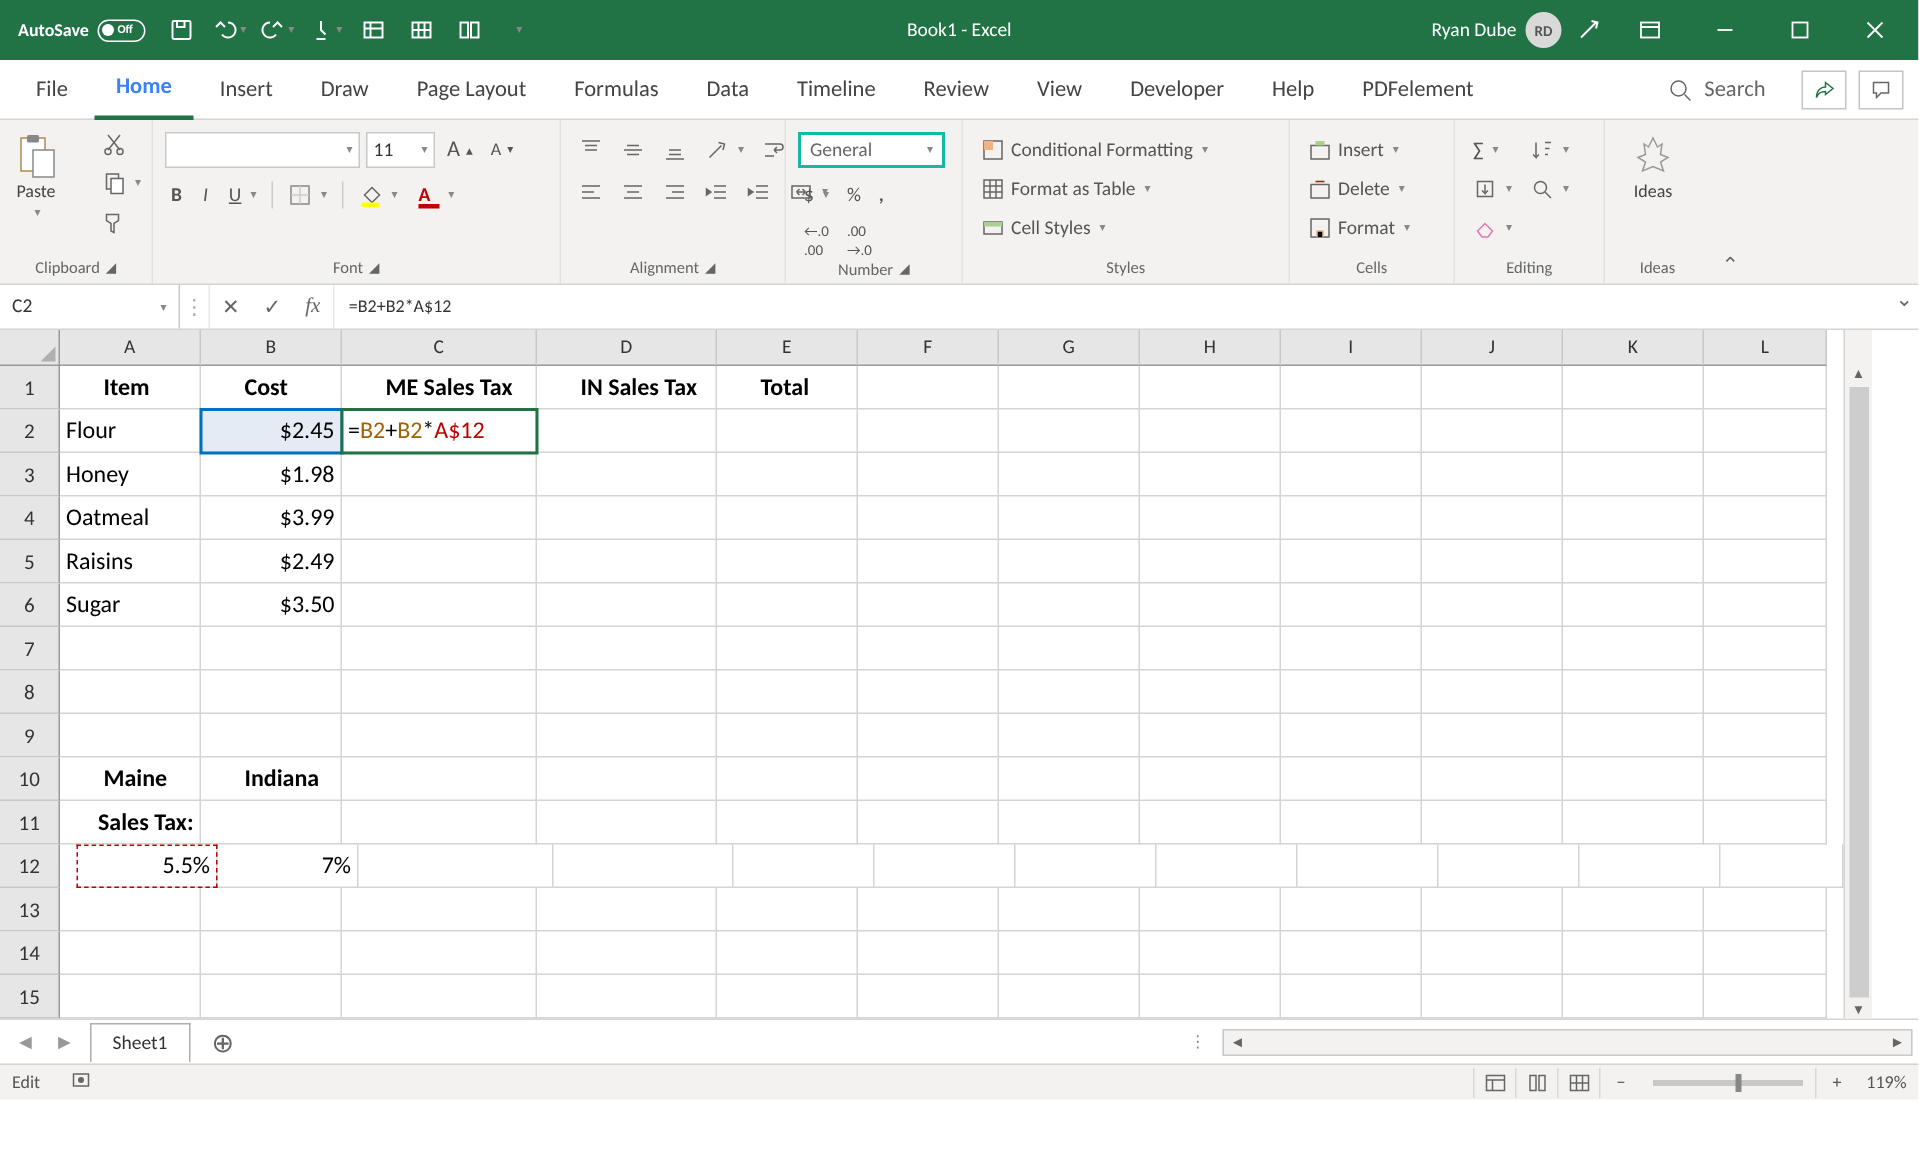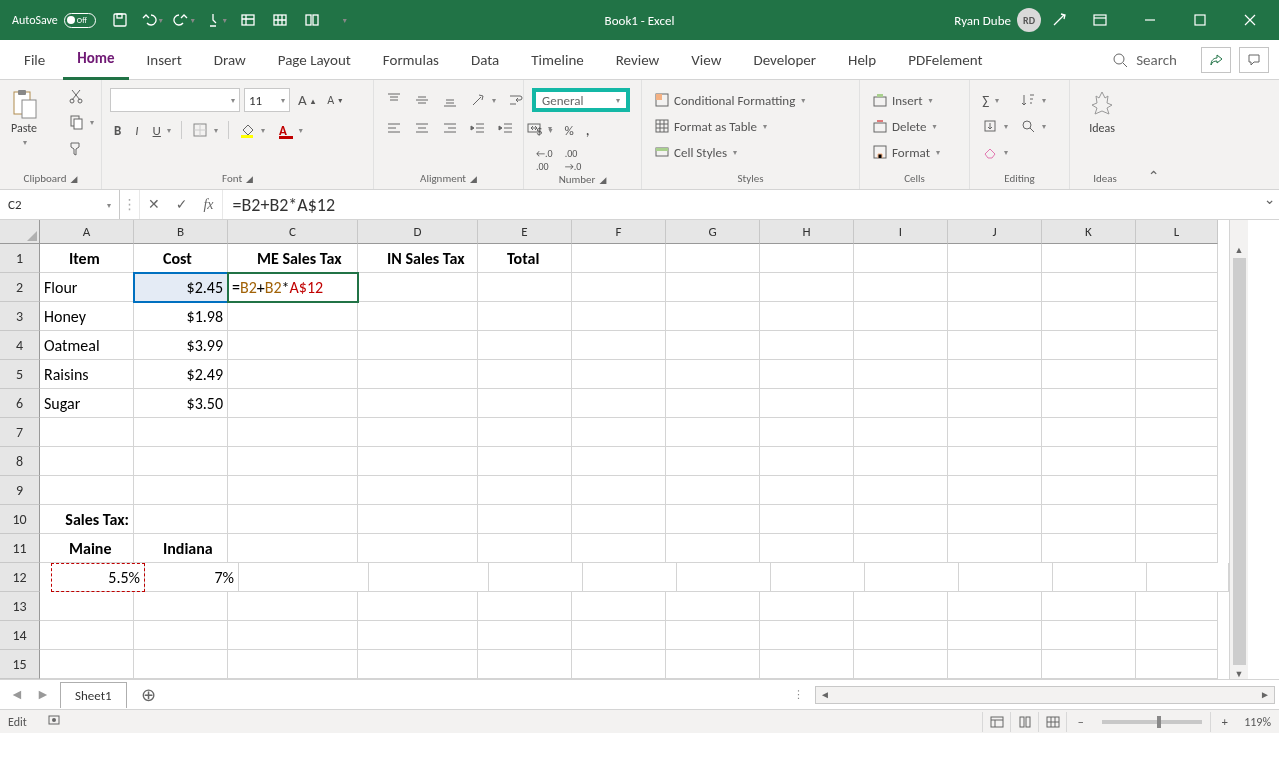--- a/index.html
+++ b/index.html
@@ -3,62 +3,62 @@
 <meta charset="utf-8">
 <style>
   * { box-sizing: border-box; margin: 0; padding: 0; font-family: "Segoe UI", Calibri, sans-serif; }
   body { width: 1279px; height: 784px; background: #fff; overflow: hidden; font-size: 14px; color: #333; }
 
   
   .titlebar { background: #217346; height: 40px; display: flex; align-items: center; color: #fff; padding: 0 6px; position: relative; }
   .titlebar .left, .titlebar .right { display: flex; align-items: center; gap: 4px; }
   .titlebar .center { position: absolute; left: 50%; transform: translateX(-50%); font-size: 13px; }
   .titlebar .right { margin-left: auto; }
-  .autosave { display: flex; align-items: flex-start; gap: 6px; font-size: 12px; padding: 0 6px; }
+  .autosave { display: flex; align-items: flex-end; gap: 6px; font-size: 12px; padding: 0 6px; font-weight: bold; }
   .toggle { width: 32px; height: 15px; border: 1px solid #fff; border-radius: 8px; display: inline-flex; align-items: center; padding: 0 2px; font-size: 8px; gap: 2px; }
   .toggle .knob { width: 8px; height: 8px; border-radius: 50%; background: #fff; }
   .qat-btn { width: 28px; height: 28px; display: flex; align-items: center; justify-content: center; color: #fff; }
   .qat-btn svg { width: 16px; height: 16px; stroke: #fff; fill: none; stroke-width: 1.3; }
   .user { display: flex; align-items: center; gap: 6px; font-size: 13px; }
   .avatar { width: 24px; height: 24px; border-radius: 50%; background: #d9d9d9; color: #555; display: flex; align-items: center; justify-content: center; font-size: 10px; font-weight: 600; }
   .winbtn { width: 46px; height: 32px; display: flex; align-items: center; justify-content: center; }
   .winbtn svg { stroke: #fff; fill: none; stroke-width: 1.2; }
 
   
   .ribbon-tabs { height: 40px; display: flex; align-items: center; border-bottom: 1px solid #d4d4d4; padding: 0 10px; gap: 4px; color: #444; }
   .rtab { padding: 0 14px; height: 40px; display: flex; align-items: center; font-size: 15px; cursor: pointer; }
-  .rtab.active { border-bottom: 3px solid #217346; color: #701a75; font-weight: 600; }
+  .rtab.active { border-bottom: 3px solid #217346; color: #3b82f6; font-weight: 600; }
   .search { margin-left: auto; display: flex; align-items: center; gap: 8px; color: #666; font-size: 15px; }
   .top-right { display: flex; gap: 8px; margin-left: 20px; }
   .top-right .mini { width: 30px; height: 26px; border: 1px solid #c4c4c4; display: flex; align-items: center; justify-content: center; }
 
   
   .ribbon { height: 110px; border-bottom: 1px solid #d4d4d4; display: flex; background: #f3f2f1; }
   .rgroup { border-right: 1px solid #e1e1e1; padding: 4px 8px 2px 8px; display: flex; flex-direction: column; }
   .rgroup .content { flex: 1; display: flex; align-items: flex-start; gap: 24px; }
   .rgroup .label { height: 18px; text-align: center; font-size: 11px; color: #666; display: flex; align-items: center; justify-content: center; gap: 4px; }
   .rgroup .label .dlg { font-size: 9px; }
   .bigbtn { display: flex; flex-direction: column; align-items: center; gap: 2px; width: 48px; padding-top: 4px; }
   .bigbtn .ic { width: 32px; height: 32px; }
   .bigbtn .lbl { font-size: 12px; text-align: center; line-height: 1.1; color: #444; }
   .col { display: flex; flex-direction: column; gap: 2px; }
   .smallbtn { height: 24px; display: flex; align-items: center; gap: 4px; font-size: 13px; color: #555; padding: 0 4px; }
   .smallbtn .ic { width: 16px; height: 16px; display: inline-flex; align-items: center; justify-content: center; }
   .fontsel { width: 130px; height: 24px; border: 1px solid #c8c8c8; background: #fff; display: flex; align-items: center; padding: 0 4px; font-size: 13px; color: #888; }
   .fontsize { width: 46px; height: 24px; border: 1px solid #c8c8c8; background: #fff; display: flex; align-items: center; padding: 0 4px; font-size: 13px; justify-content: space-between; }
-  .numfmt { width: 98px; height: 24px; border: 4px solid #14b8a6; background: #fff; display: flex; align-items: center; padding: 0 6px; font-size: 13px; color: #666; justify-content: space-between; }
+  .numfmt { width: 98px; height: 24px; border: 2px solid #14b8a6; background: #fff; display: flex; align-items: center; padding: 0 6px; font-size: 13px; color: #666; justify-content: space-between; }
   .caret { font-size: 8px; color: #888; margin-left: 2px; }
 
   
   .fbar { height: 30px; border-bottom: 1px solid #d4d4d4; display: flex; align-items: stretch; }
   .namebox { width: 120px; border-right: 1px solid #c8c8c8; display: flex; align-items: center; padding: 0 8px; font-size: 13px; justify-content: space-between; }
   .fb-btns { display: flex; align-items: center; padding: 0 8px; gap: 16px; border-right: 1px solid #e8e8e8; }
   .fb-btns span { font-size: 14px; color: #666; }
   .fx { font-style: italic; font-family: serif; }
-  .formula-in { flex: 1; display: flex; align-items: center; padding: 0 10px; font-size: 18px; }
+  .formula-in { flex: 1; display: flex; align-items: center; padding: 0 10px; font-size: 12px; }
   .corner { width: 40px; height: 24px; background: #e6e6e6; border-right: 1px solid #999; border-bottom: 1px solid #999; position: relative; }
   .corner::after { content: ""; position: absolute; right: 2px; bottom: 2px; width: 0; height: 0; border-left: 10px solid transparent; border-bottom: 10px solid #b0b0b0; }
   .colheads { display: flex; }
   .ch { height: 24px; background: #e6e6e6; border-right: 1px solid #c8c8c8; border-bottom: 1px solid #999; display: flex; align-items: center; justify-content: center; font-size: 13px; color: #333; }
   .rowheads { display: flex; flex-direction: column; }
   .rh { width: 40px; height: 29px; background: #e6e6e6; border-right: 1px solid #999; border-bottom: 1px solid #c8c8c8; display: flex; align-items: center; justify-content: center; font-size: 14px; color: #333; }
   .cells { position: relative; }
   .row { display: flex; height: 29px; }
   .cell { border-right: 1px solid #d4d4d4; border-bottom: 1px solid #d4d4d4; padding: 0 4px; display: flex; align-items: center; font-size: 16px; color: #000; overflow: visible; white-space: nowrap; }
   .cell.r { justify-content: flex-end; }
@@ -725,37 +725,37 @@
             <div class="cell wF"></div>
             <div class="cell wG"></div>
             <div class="cell wH"></div>
             <div class="cell wI"></div>
             <div class="cell wJ"></div>
             <div class="cell wK"></div>
             <div class="cell wL"></div>
           </div>
 
         <div class="row">
+            <div class="cell wA b">Maine</div>
+            <div class="cell wB b">Indiana</div>
+            <div class="cell wC"></div>
+            <div class="cell wD"></div>
+            <div class="cell wE"></div>
+            <div class="cell wF"></div>
+            <div class="cell wG"></div>
+            <div class="cell wH"></div>
+            <div class="cell wI"></div>
+            <div class="cell wJ"></div>
+            <div class="cell wK"></div>
+            <div class="cell wL"></div>
+          </div>
+
+        <div class="row">
             <div class="cell wA b r">Sales Tax:</div>
             <div class="cell wB"></div>
-            <div class="cell wC"></div>
-            <div class="cell wD"></div>
-            <div class="cell wE"></div>
-            <div class="cell wF"></div>
-            <div class="cell wG"></div>
-            <div class="cell wH"></div>
-            <div class="cell wI"></div>
-            <div class="cell wJ"></div>
-            <div class="cell wK"></div>
-            <div class="cell wL"></div>
-          </div>
-
-        <div class="row">
-            <div class="cell wA b">Maine</div>
-            <div class="cell wB b">Indiana</div>
             <div class="cell wC"></div>
             <div class="cell wD"></div>
             <div class="cell wE"></div>
             <div class="cell wF"></div>
             <div class="cell wG"></div>
             <div class="cell wH"></div>
             <div class="cell wI"></div>
             <div class="cell wJ"></div>
             <div class="cell wK"></div>
             <div class="cell wL"></div>

